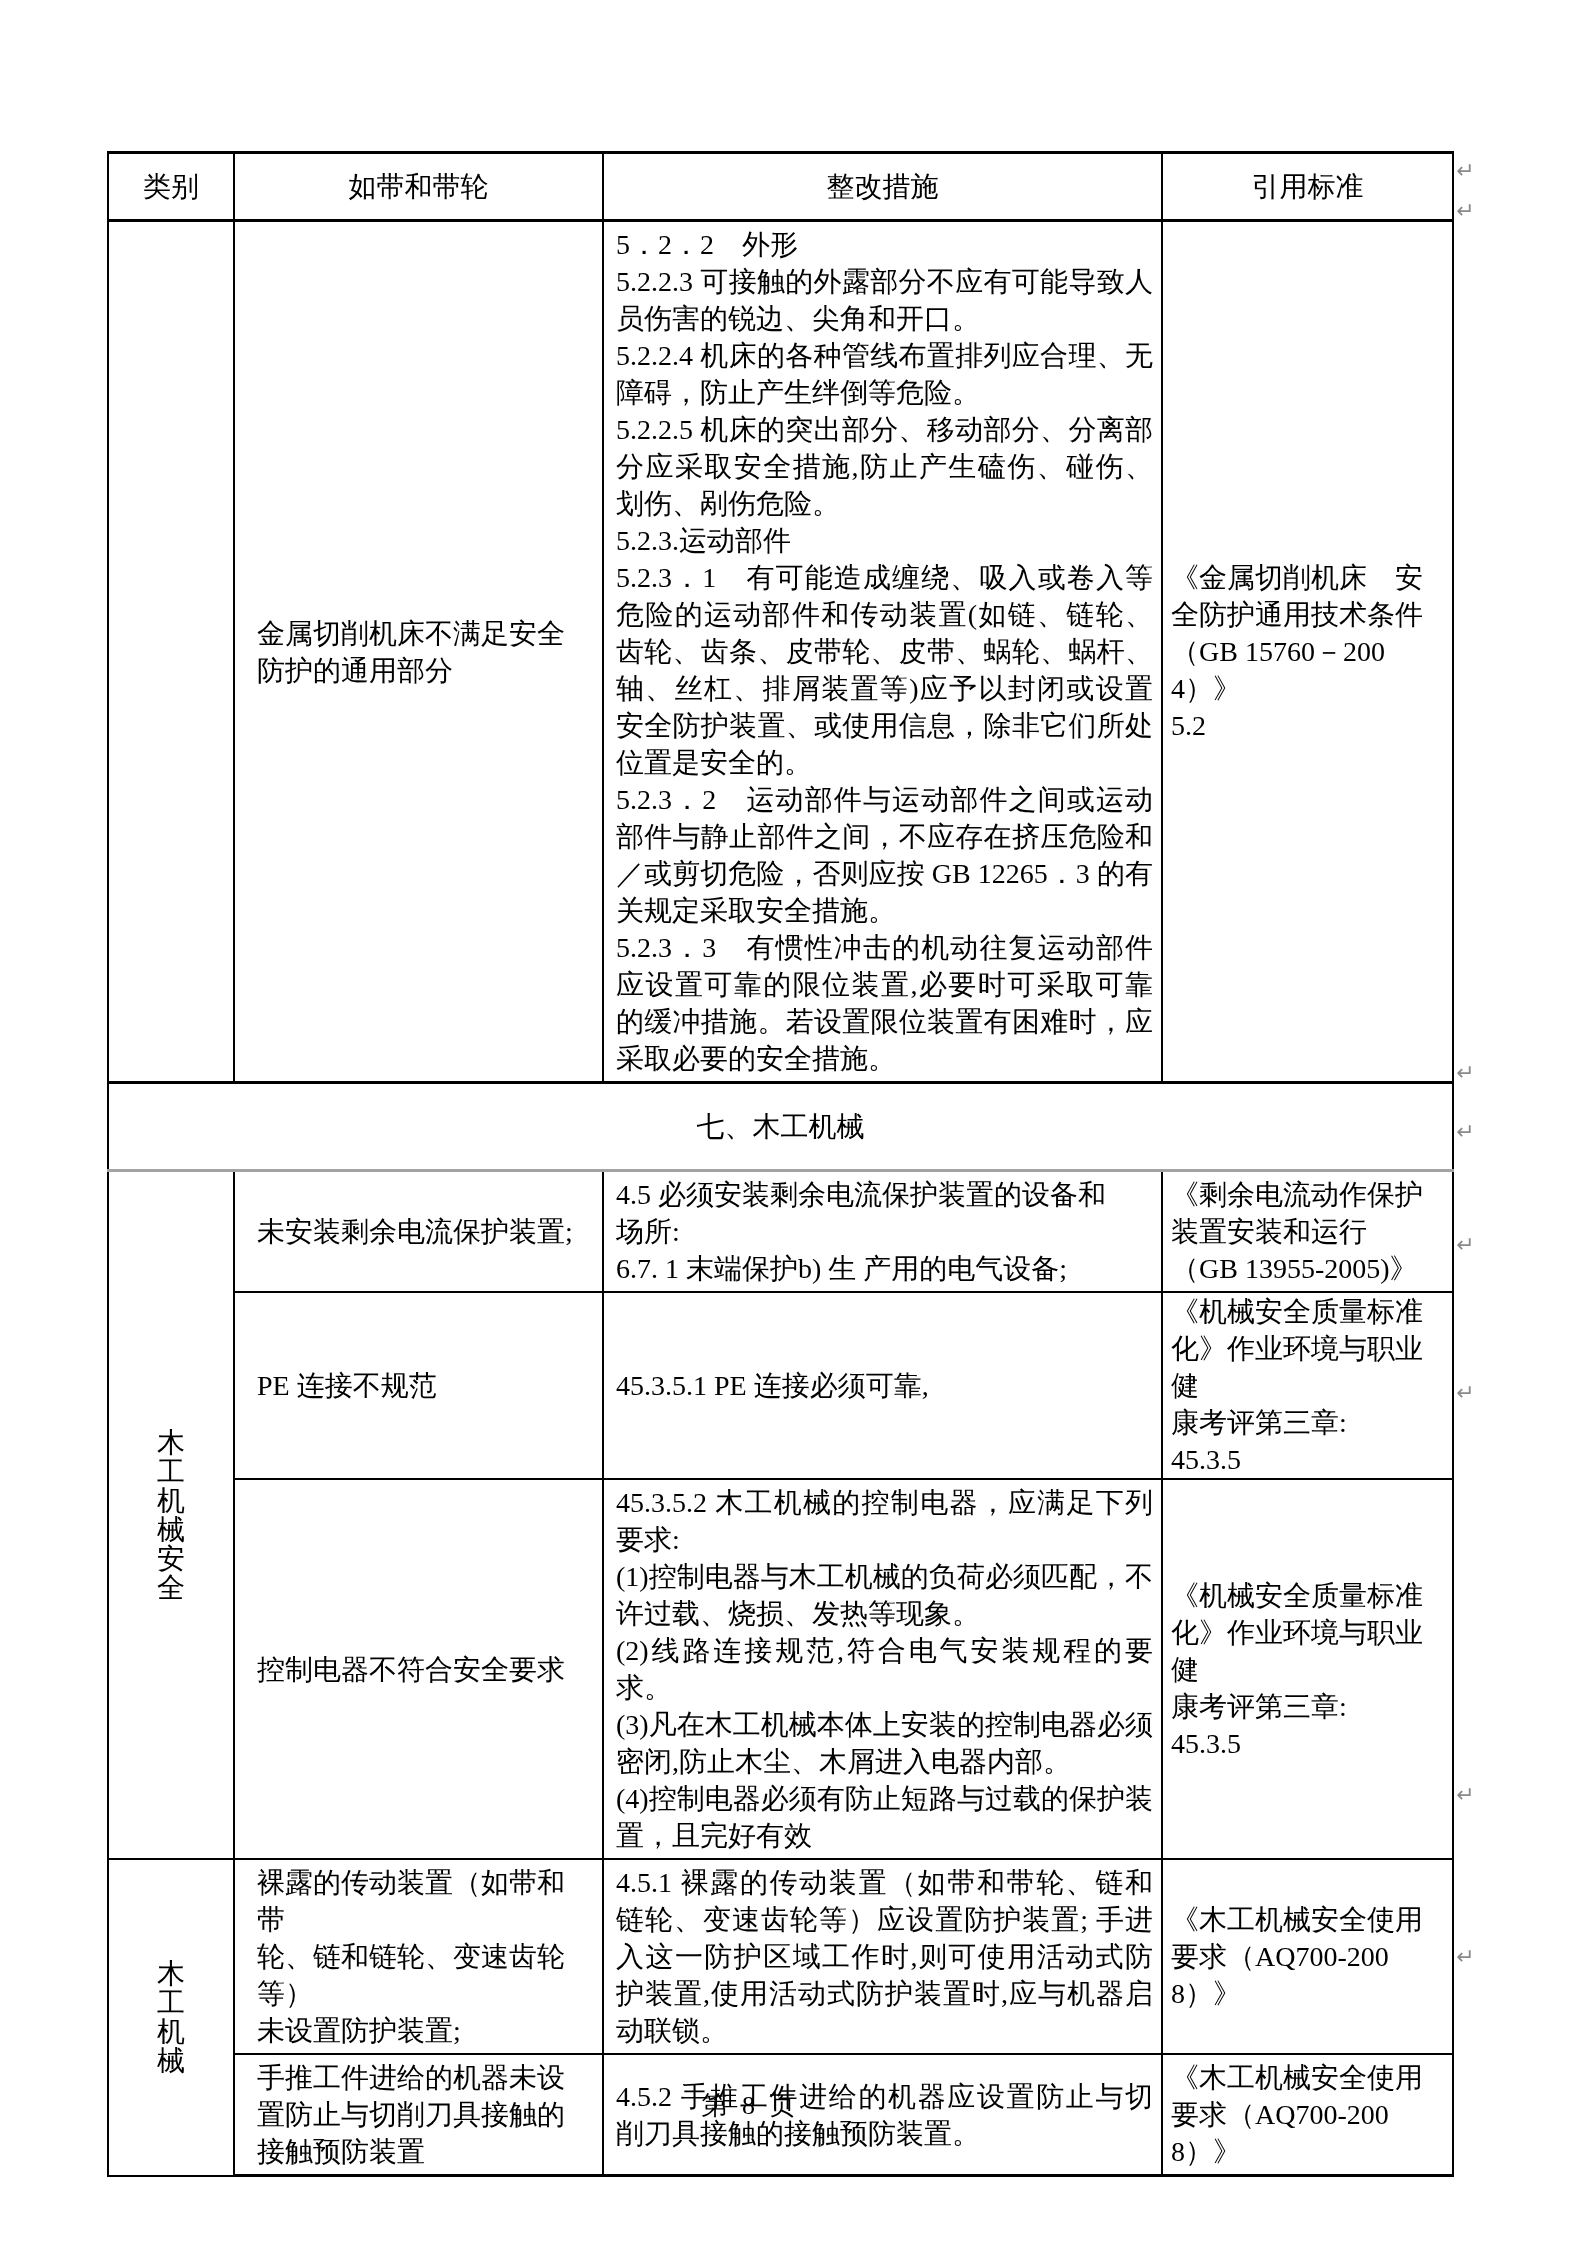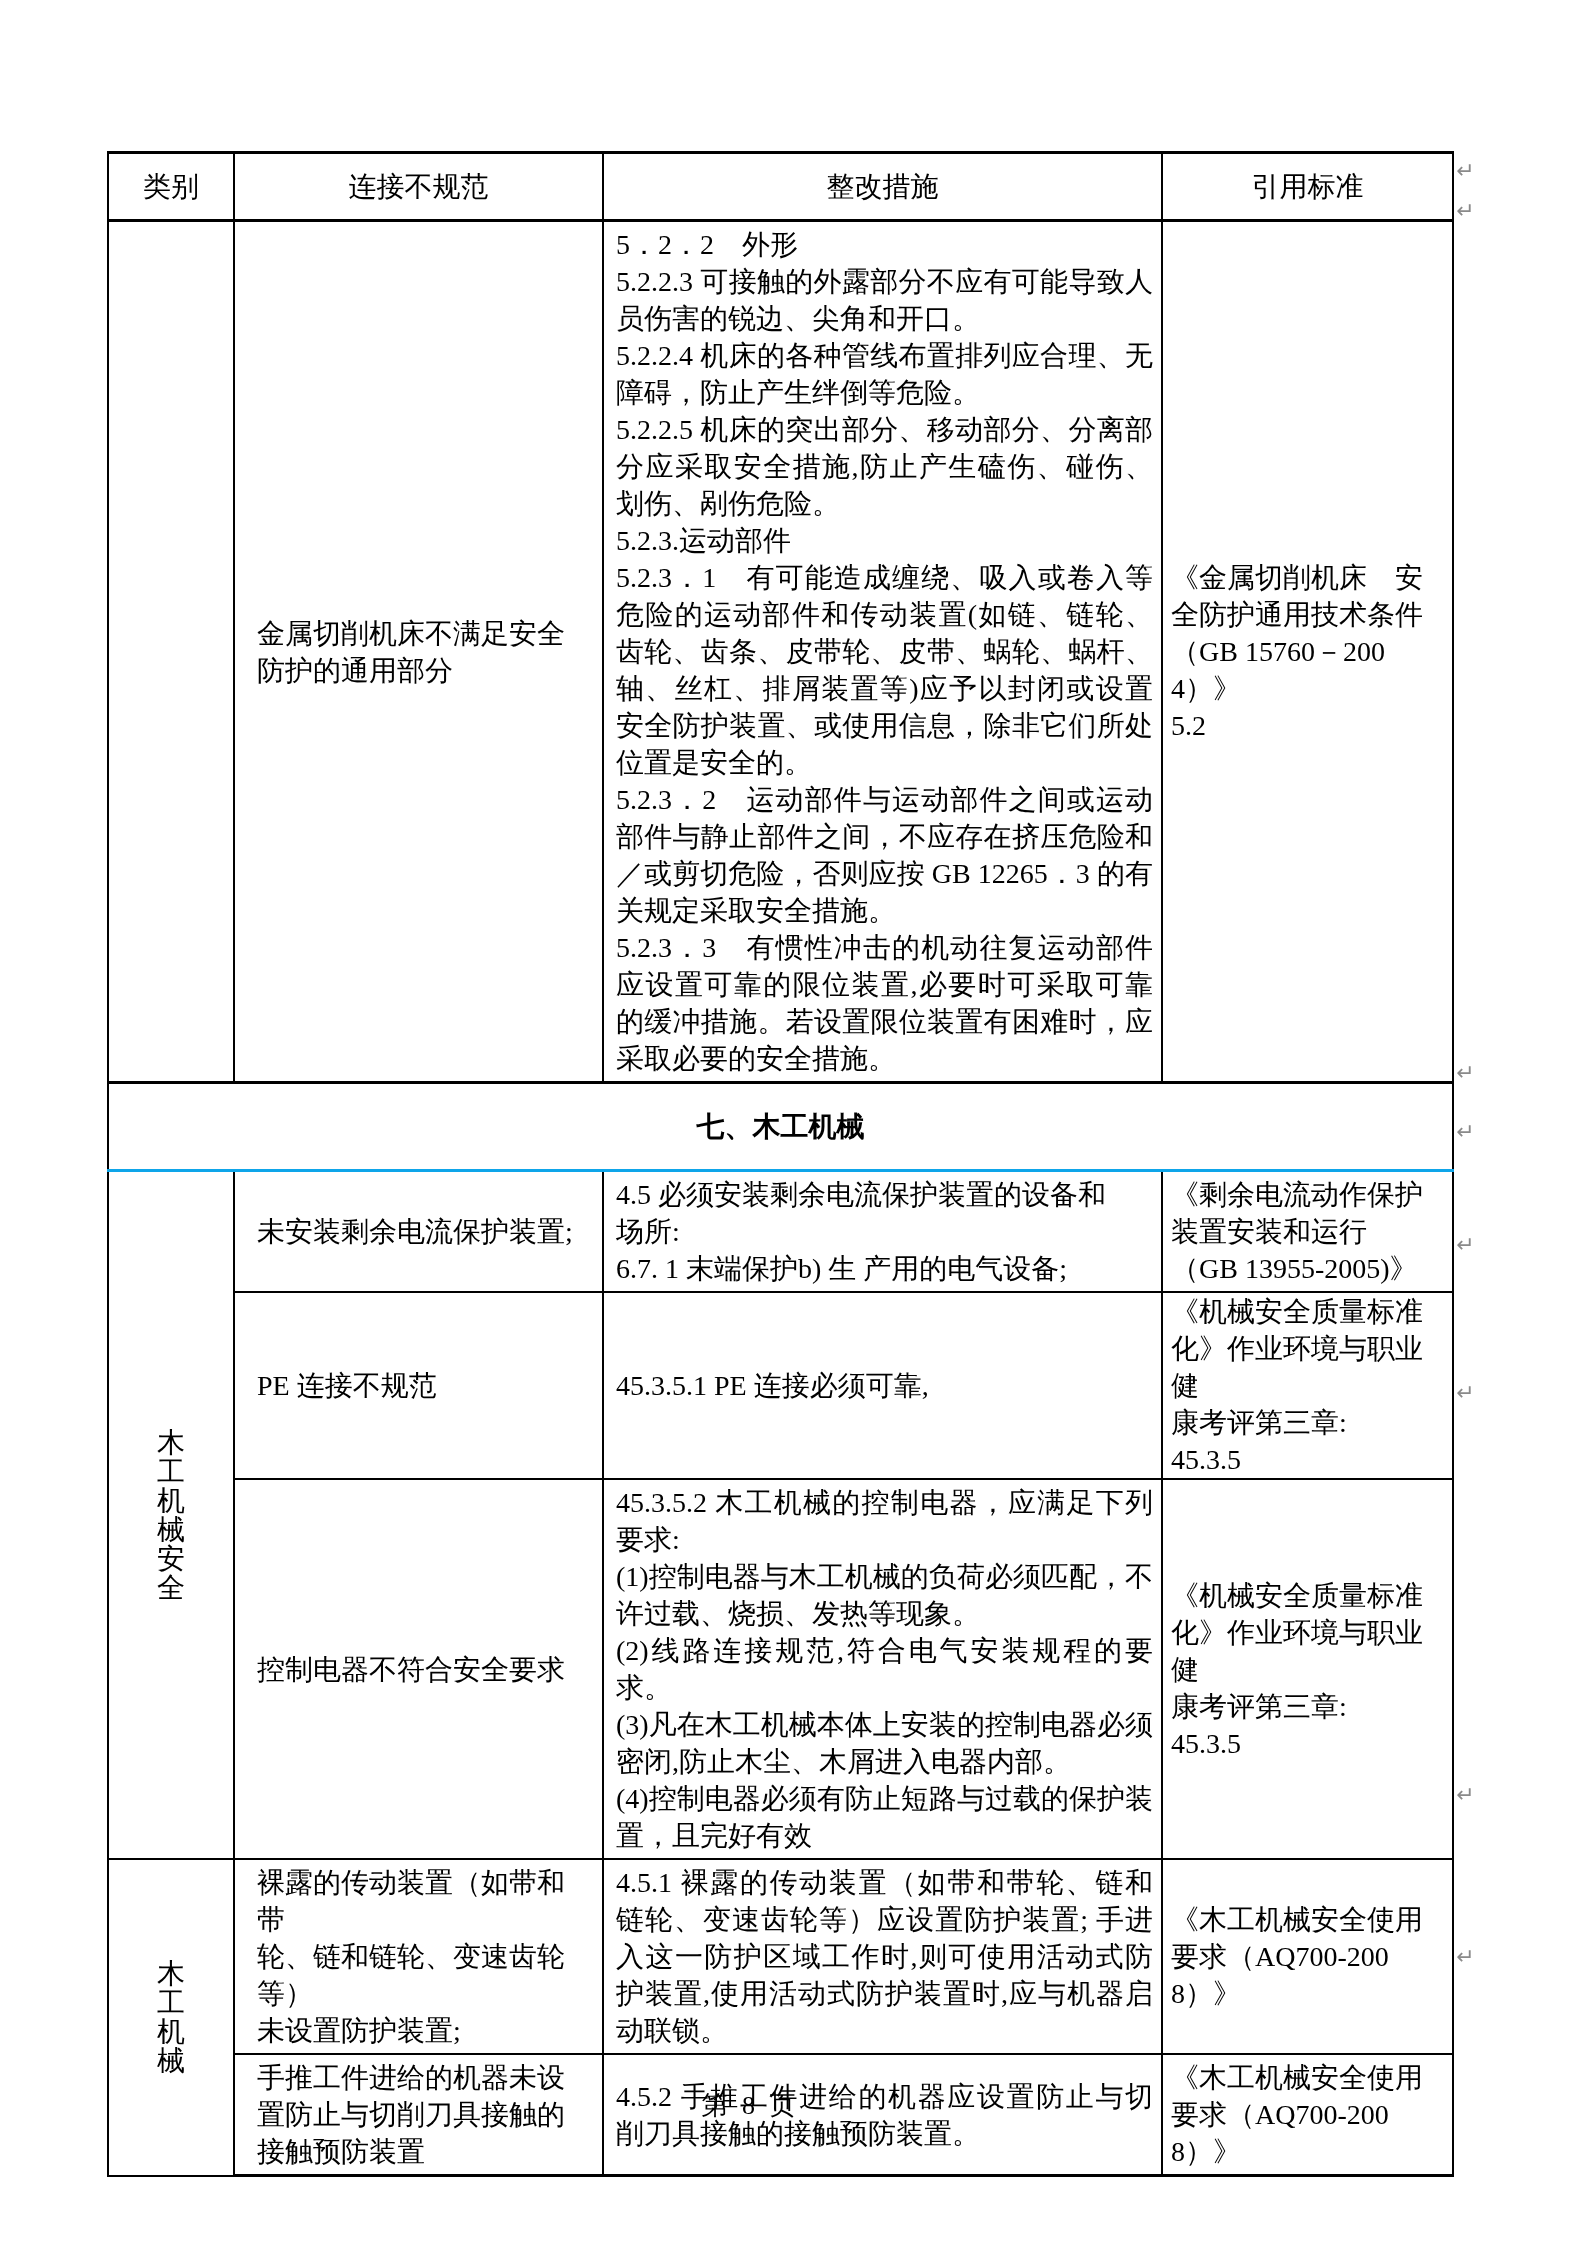--- a/index.html
+++ b/index.html
@@ -16,21 +16,21 @@
     font-size:28px;line-height:37px;font-weight:normal;
     white-space:pre-line;vertical-align:middle;padding:12px;
     overflow:hidden;word-break:break-all;
   }
   col.w-cat{width:126px;}
   col.w-haz{width:369px;}
   col.w-mea{width:559px;}
   col.w-std{width:291px;}
 
   tr.header-row th{height:41px;text-align:center;border-top:3px solid #000;border-bottom:3px solid #000;}
-  tr.section-row td{height:61px;text-align:center;border-top:3px solid #000;border-bottom:3px solid #0ea5e9;font-weight:bold;}
+  tr.section-row td{height:61px;text-align:center;border-top:3px solid #000;border-bottom:3px solid #a3a3a3;}
   tr.last-row td{border-bottom:3px solid #000;}
 
   td.cat{ text-align:center;vertical-align:middle;line-height:29px;}
   td.haz{ padding:4px 14px 4px 22px;}
   td.mea{ padding:4px 8px 4px 12px;text-align:justify;}
   td.std{ padding:0 6px 0 8px;}
   .v-top{vertical-align:top;}
   .v-mid{vertical-align:middle;}
 
   .page-footer{
@@ -48,21 +48,21 @@
 <table class="doc-table">
   <colgroup>
     <col class="w-cat">
       <col class="w-haz">
       <col class="w-mea">
       <col class="w-std">
   </colgroup>
   <tbody>
     <tr class="header-row">
       <th>类别</th>
-      <th>连接不规范</th>
+      <th>如带和带轮</th>
       <th>整改措施</th>
       <th>引用标准</th>
     </tr>
 
     <tr style="height:860px;">
       <td class="cat"></td>
       <td class="haz v-mid">金属切削机床不满足安全
 防护的通用部分</td>
       <td class="mea v-top">5．2．2　外形
 5.2.2.3 可接触的外露部分不应有可能导致人员伤害的锐边、尖角和开口。

